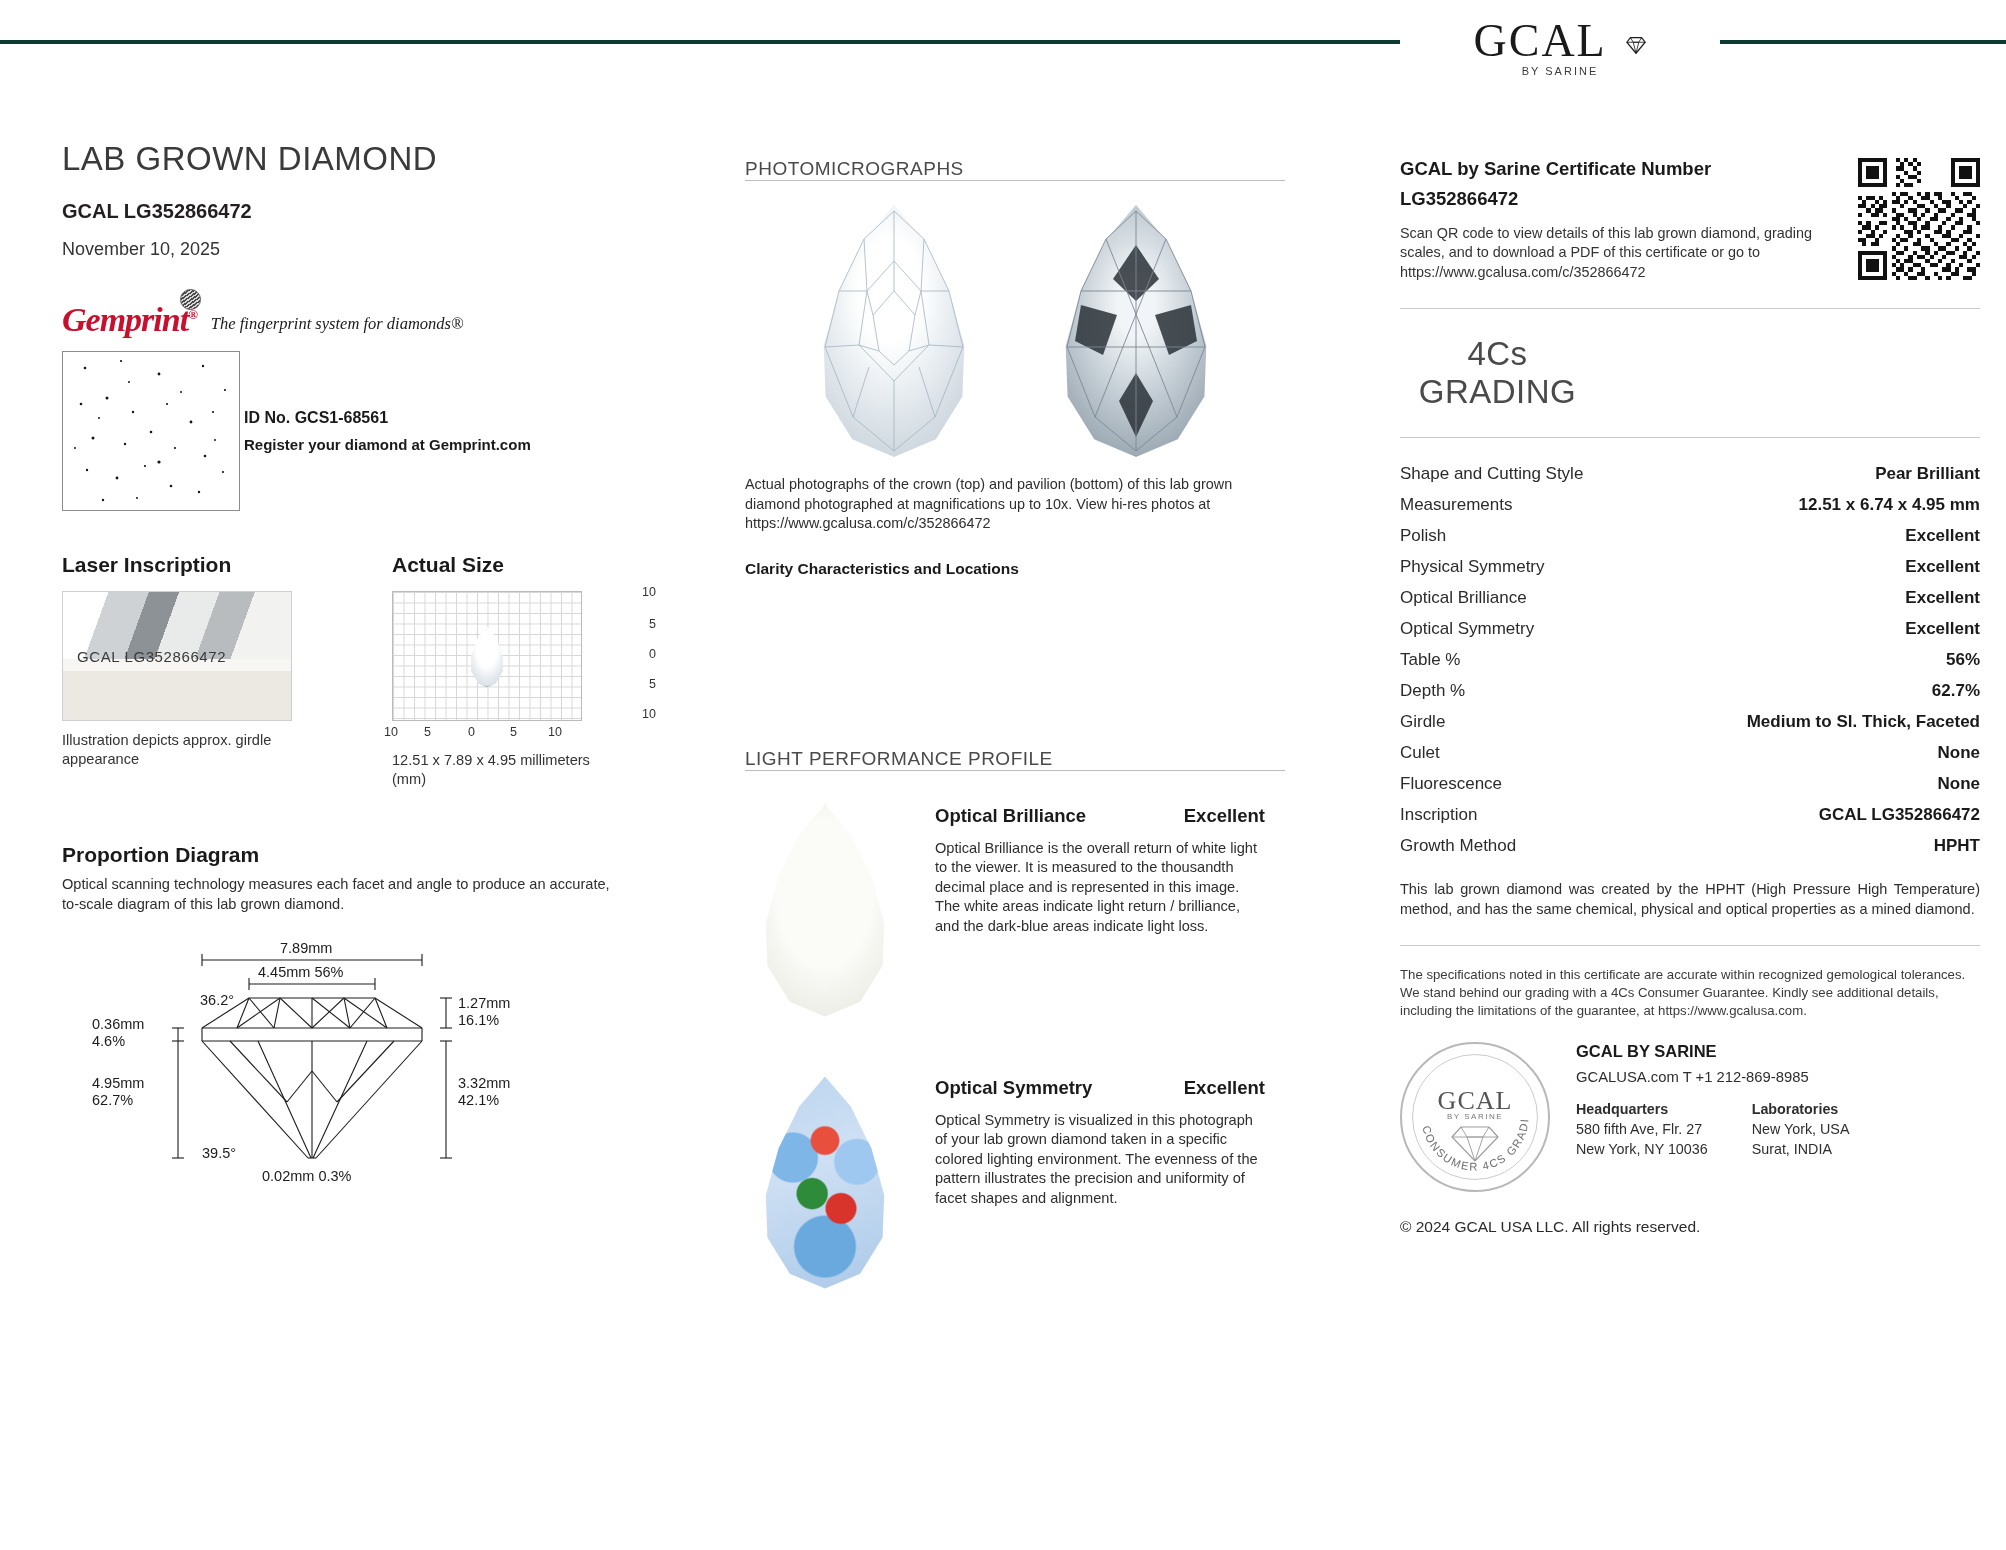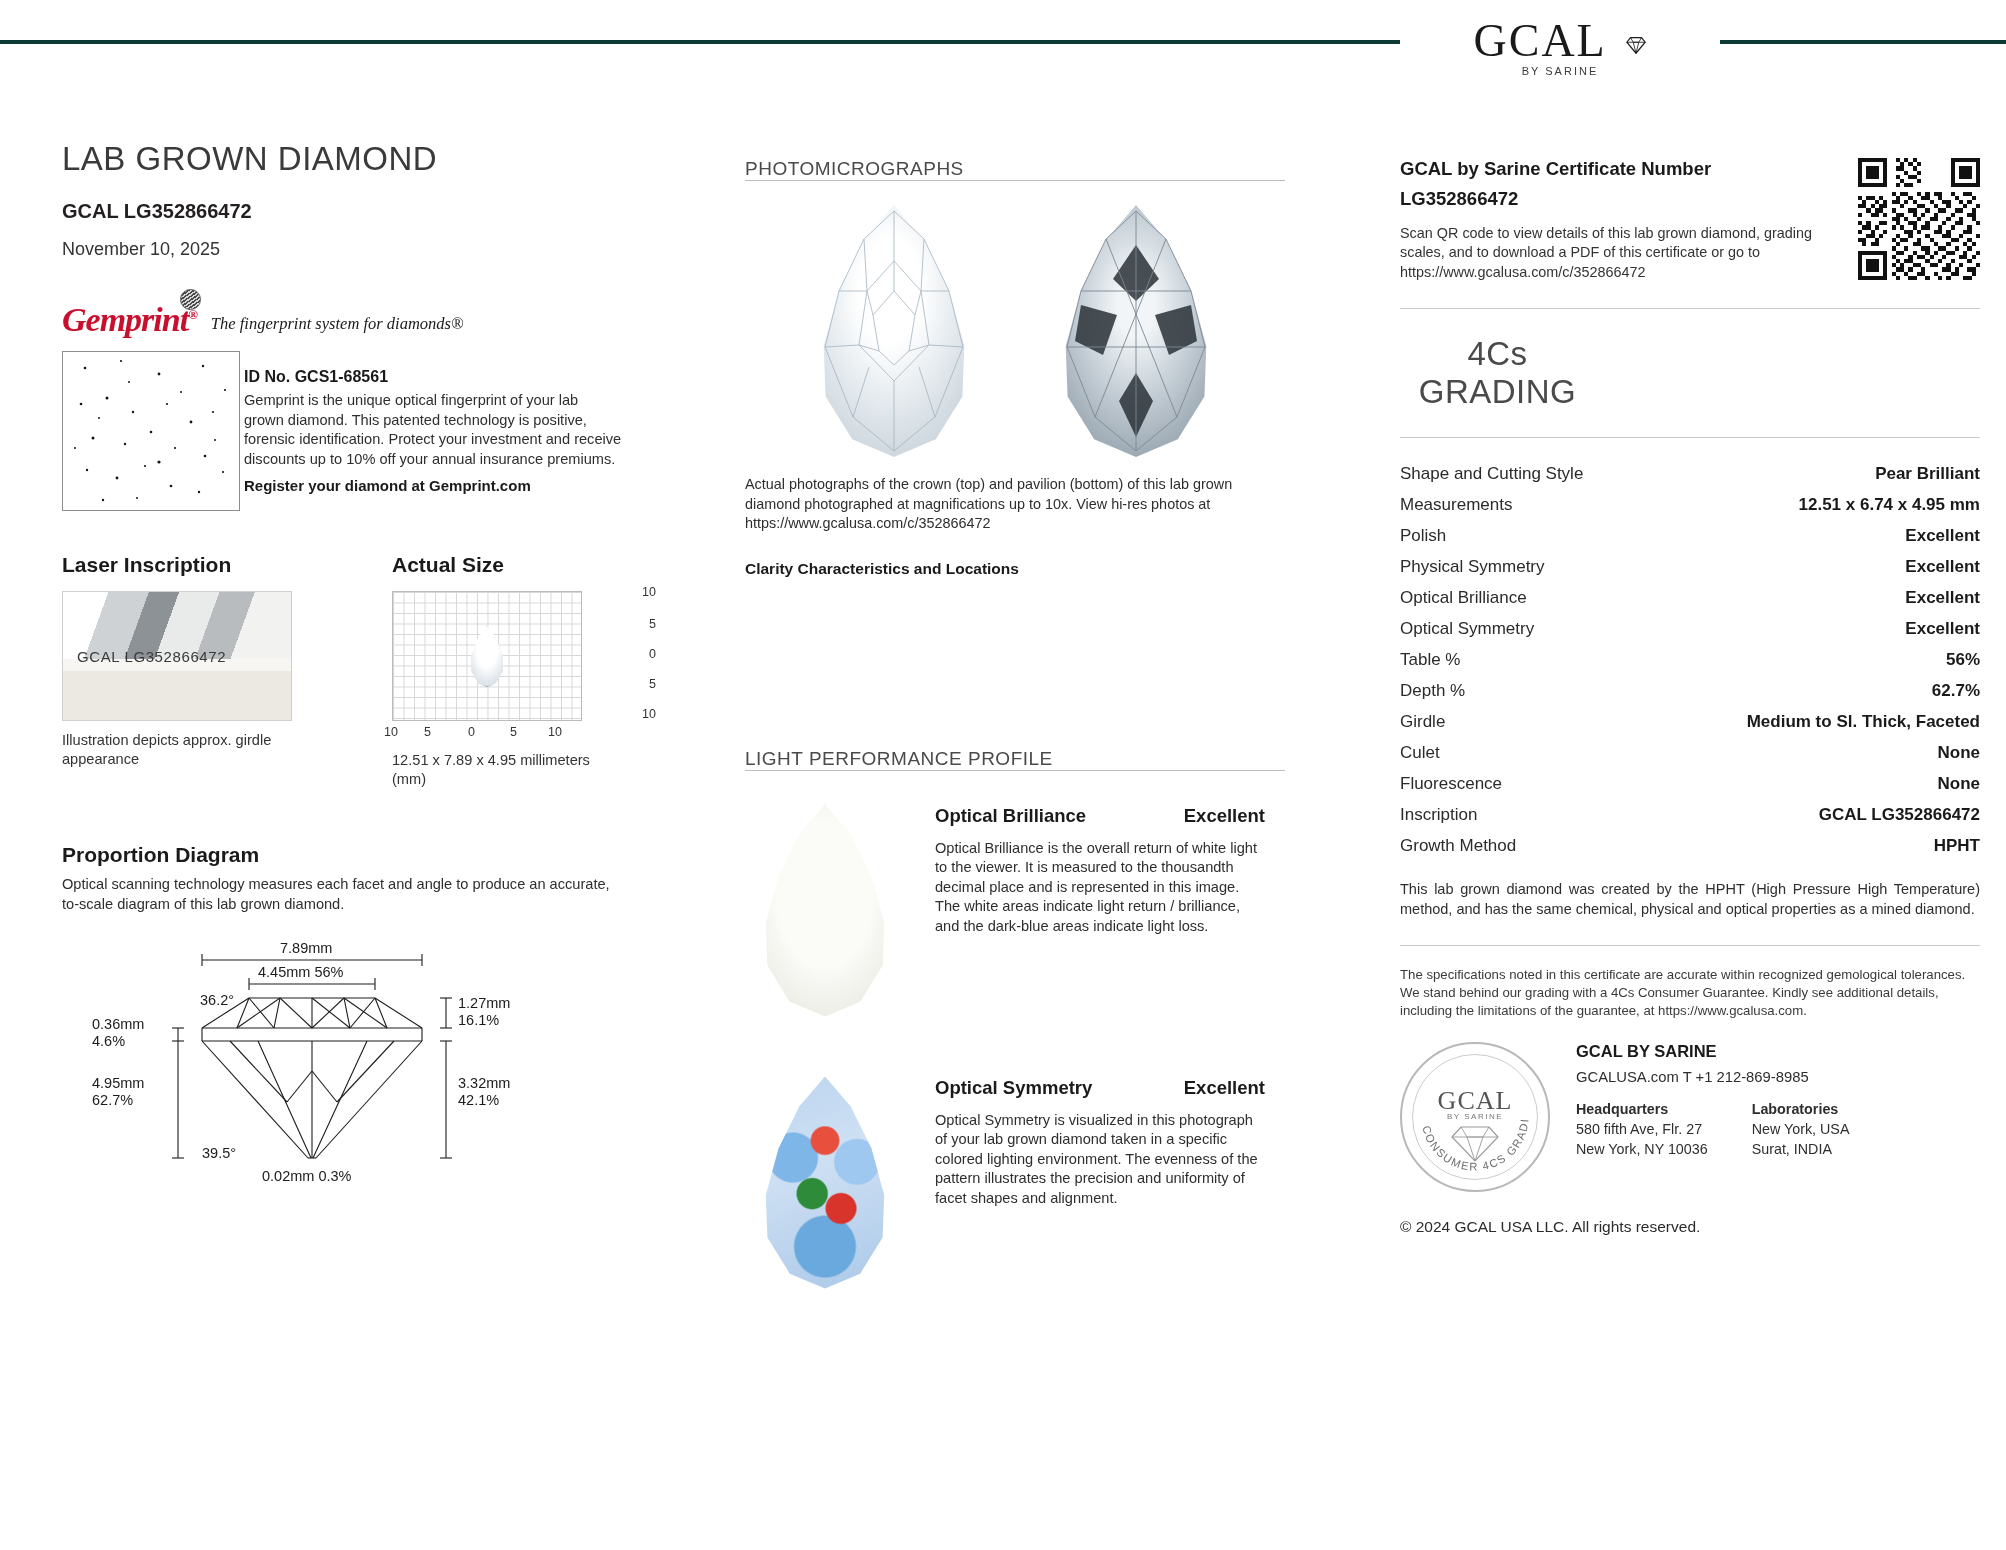--- a/index.html
+++ b/index.html
@@ -281,21 +281,20 @@
               <circle cx="12" cy="96" r="1.0"></circle>
               <circle cx="96" cy="110" r="1.6"></circle>
             <circle cx="66" cy="30" r="1.0"></circle>
               <circle cx="152" cy="88" r="1.0"></circle>
               <circle cx="36" cy="66" r="1.0"></circle>
           </g>
         </svg>
       </div>
       <div class="gp-text">
         <span class="idno">ID No. GCS1-68561</span>
-        <span>Gemprint is the unique optical fingerprint of your lab grown diamond. This patented technology is positive, forensic identification. Protect your investment and receive discounts up to 10% off your annual insurance premiums.</span>
         <span class="reg">Register your diamond at Gemprint.com</span>
       </div>
     </div>
 
     <div class="two-col">
       <div>
         <div class="sub-head">Laser Inscription</div>
         <div class="li-img">
           <span class="li-txt">GCAL LG352866472</span>
         </div>

